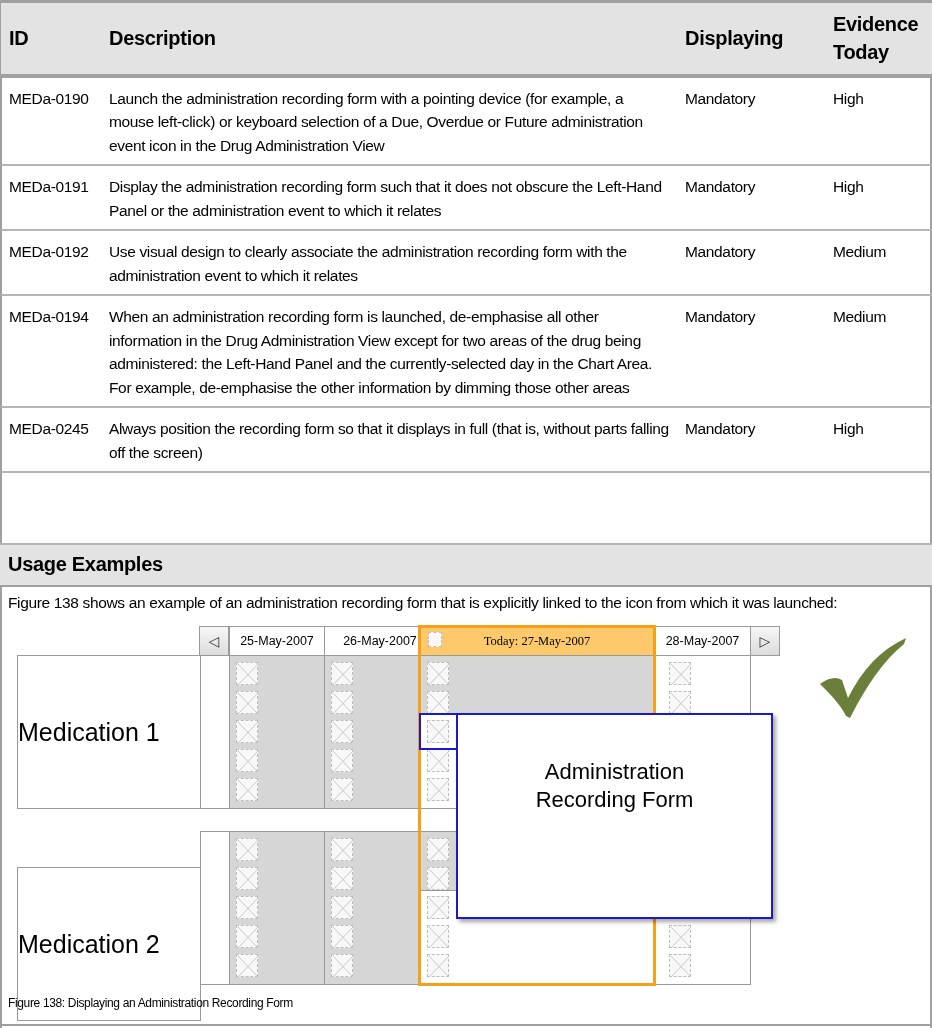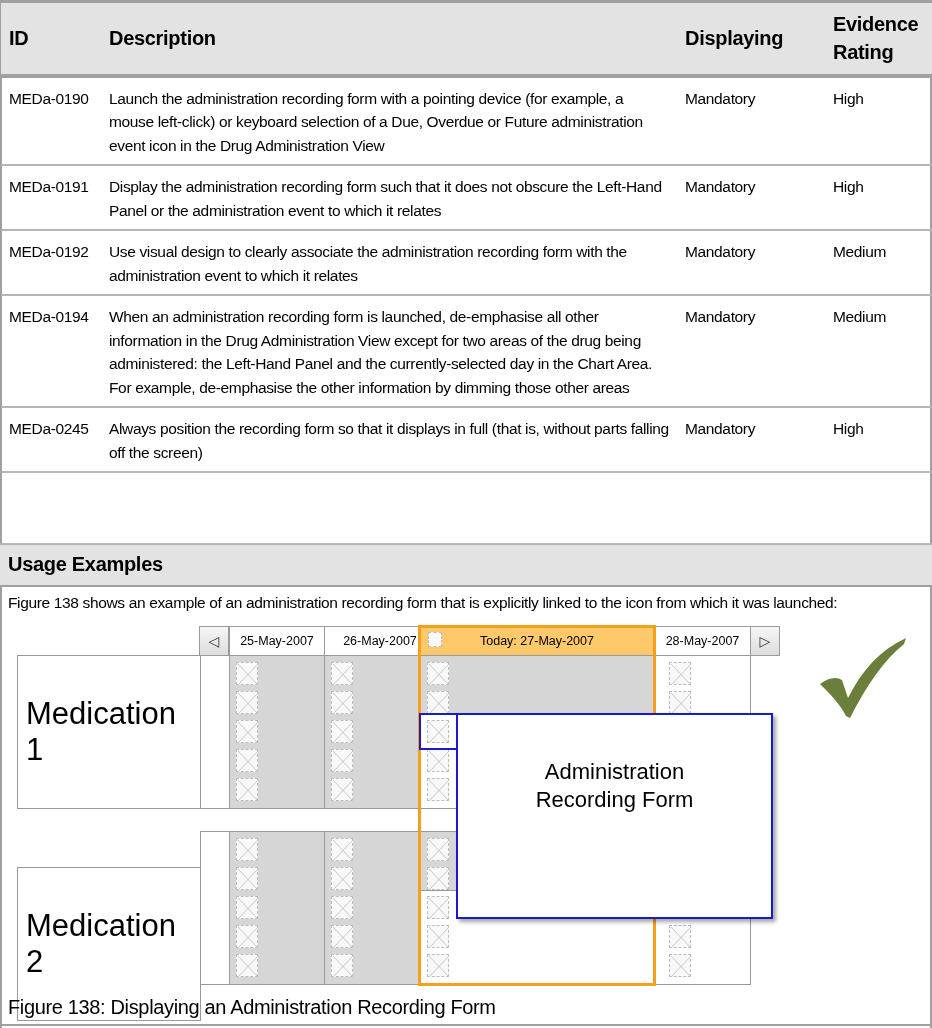--- a/index.html
+++ b/index.html
@@ -19,31 +19,31 @@
     .c-id { width: 100px; padding-left: 8px !important; }
     .c-desc { width: 576px; padding-left: 8px !important; padding-right: 8px !important; }
     .c-conf { width: 148px; padding-left: 8px !important; }
     .c-ev { width: 108px; padding-left: 8px !important; }
     table.req th.c-ev { line-height: 28px; }
 
     .usage-header { position: absolute; left: 0; top: 543px; width: 932px; height: 44px; background: #e3e3e3;
                     border-top: 2px solid #b5b5b5; border-bottom: 2px solid #a0a0a0;
                     font-weight: bold; font-size: 20px; letter-spacing: -0.3px; padding: 8px 0 0 8px; }
     .intro { position: absolute; left: 8px; top: 594px; font-size: 15.5px; letter-spacing: -0.35px; }
-    .caption { position: absolute; left: 8px; top: 996px; font-size: 20px; letter-spacing: -0.35px; }
+    .caption { position: absolute; left: 8px; top: 996px; font-size: 12px; letter-spacing: -0.35px; }
     .bottom-line { position: absolute; left: 0; top: 1024px; width: 932px; height: 2px; background: #a0a0a0; }
 
     
     .fig { position: absolute; left: 0; top: 0; }
     .nav-btn { position: absolute; width: 30px; height: 30px; background: linear-gradient(#f7f7f7, #dcdcdc);
                border: 1px solid #9a9a9a; font-size: 14px; text-align: center; line-height: 28px; color: #333; }
     .date-hdr { position: absolute; height: 30px; background: #fff; border: 1px solid #9a9a9a;
                 font-size: 12.5px; text-align: center; line-height: 28px; }
-    .today-hdr { background: #fdc96a; }
-    .med-panel { position: absolute; border: 1px solid #999; background: #fff; font-size: 31px; padding-left: 8px; display: flex; align-items: center; }
+    .today-hdr { background: #fdc96a; font-family: Liberation Serif, serif; }
+    .med-panel { position: absolute; border: 1px solid #999; background: #fff; font-size: 25px; display: flex; align-items: center; }
     .spacer-col { position: absolute; background: #fff; border: 1px solid #999; }
     .day-col { position: absolute; border: 1px solid #999; }
     .gray { background: #d6d6d6; }
     .white { background: #fff; }
     .ph { position: absolute; width: 22px; height: 23px; border: 1px dashed #bdbdbd; background: #f8f8f8; }
     .ph svg { position: absolute; left: 0; top: 0; }
     .today-frame { position: absolute; border: 3px solid #f5a01a; }
     .form { position: absolute; background: #fff; border: 2px solid #1a1acc; box-shadow: 3px 3px 4px rgba(0,0,0,0.35);
             display: flex; align-items: center; justify-content: center; text-align: center; font-size: 22px; line-height: 28px; padding-bottom: 60px; }
     .sel-box { position: absolute; border: 2px solid #1a1acc; }
@@ -53,21 +53,21 @@
 <body>
 
 <div class="page"></div>
 
 <table class="req">
   <thead>
     <tr>
       <th class="c-id">ID</th>
       <th class="c-desc">Description</th>
       <th class="c-conf">Displaying</th>
-      <th class="c-ev"><span>Evidence</span><br><span>Rating</span></th>
+      <th class="c-ev"><span>Evidence</span><br><span>Today</span></th>
     </tr>
   </thead>
   <tbody>
     <tr>
       <td class="c-id">MEDa-0190</td>
       <td class="c-desc">Launch the administration recording form with a pointing device (for example, a mouse left-click) or keyboard selection of a Due, Overdue or Future administration event icon in the Drug Administration View</td>
       <td class="c-conf">Mandatory</td>
       <td class="c-ev">High</td>
     </tr>
     <tr>

